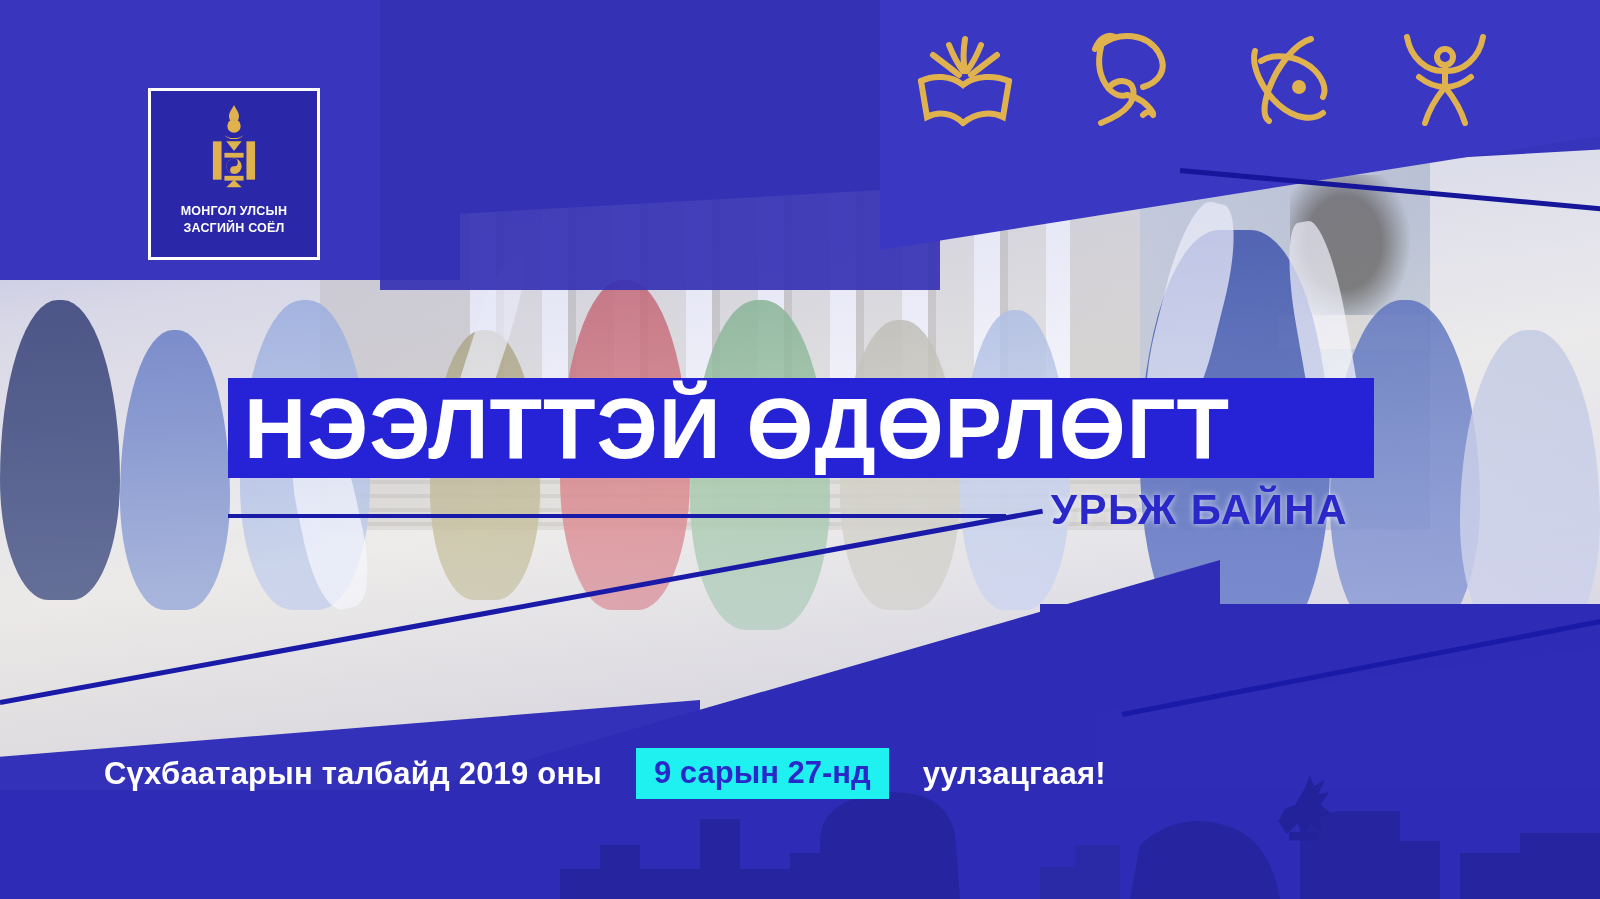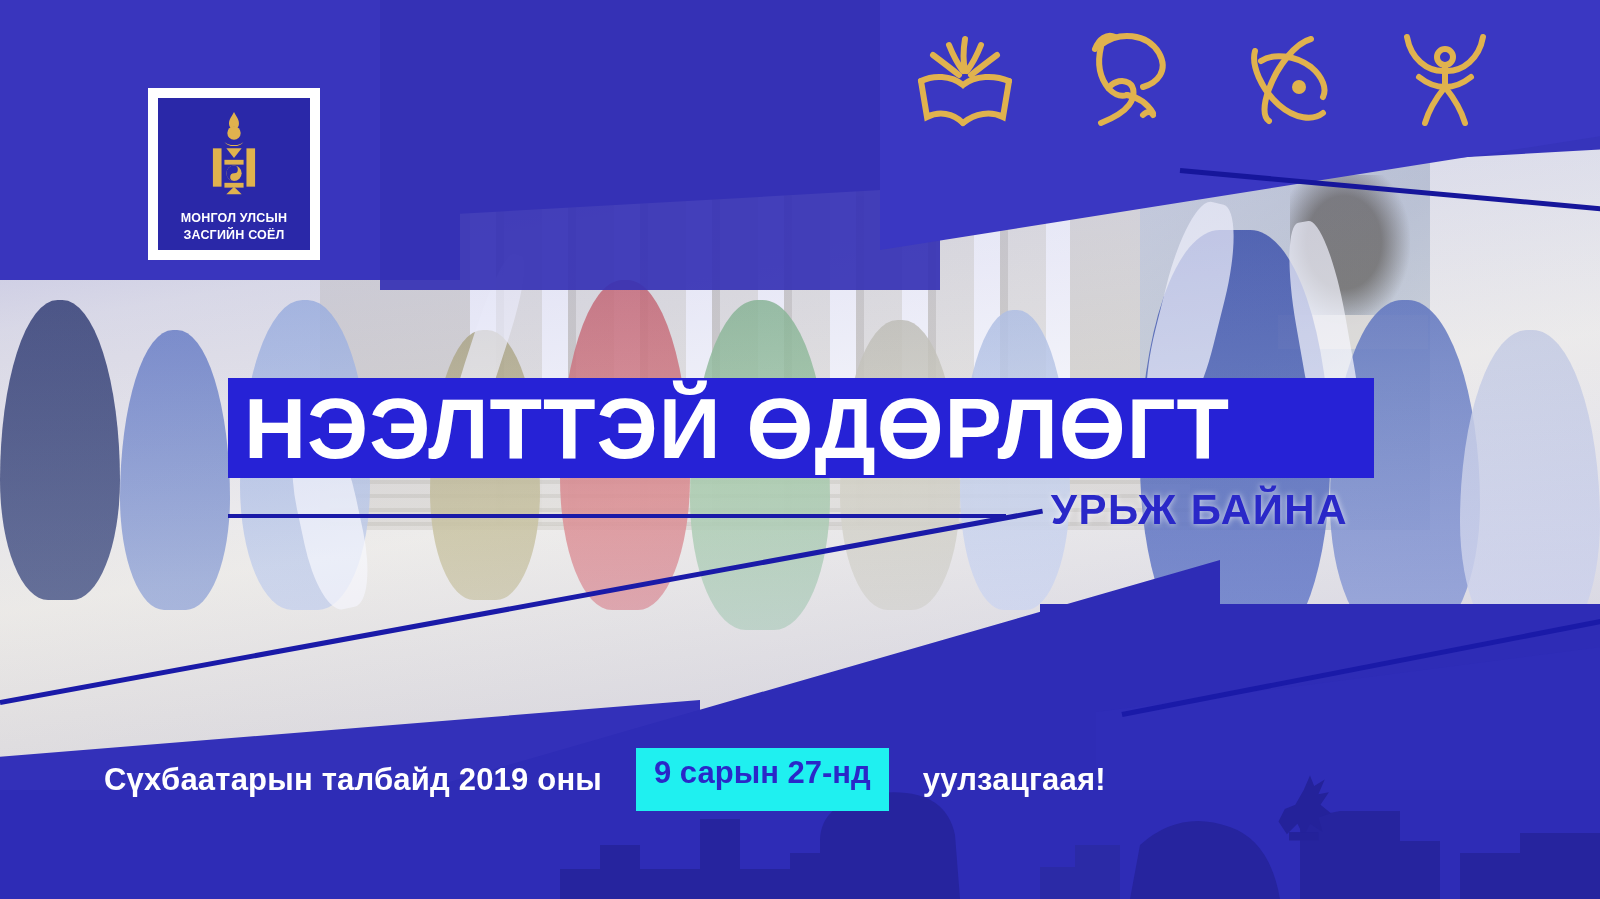--- a/index.html
+++ b/index.html
@@ -179,21 +179,21 @@
 
   
   .skyline{
     left:0;bottom:0;width:1600px;height:150px;
   }
   .skyline svg{display:block;width:100%;height:100%;}
 
   
   .logo{
     position:absolute;left:148px;top:88px;width:172px;height:172px;
-    background:#ffffff;padding:10px;
+    background:#ffffff;padding:3px;
   }
   .logo-inner{
     width:100%;height:100%;
     background:#2a28a8;
     display:flex;flex-direction:column;align-items:center;
     justify-content:flex-start;padding-top:12px;
   }
   .soyombo{width:58px;height:92px;}
   .logo-txt{
     margin-top:8px;color:#fff;font-weight:bold;
@@ -235,21 +235,21 @@
   .footer{
     position:absolute;left:104px;top:748px;
     display:flex;align-items:center;gap:12px;
     white-space:nowrap;
   }
   .foot-txt{
     color:#ffffff;font-weight:bold;font-size:31px;letter-spacing:.2px;
   }
   .date-chip{
     background:#1ff0f0;color:#2a28c8;font-weight:bold;font-size:31px;
-    padding:9px 18px 23px 18px;margin:0 22px;line-height:1;
+    padding:9px 18px 11px 18px;margin:0 22px;line-height:1;
   }
 </style>
 </head>
 <body>
 
 <div id="banner">
 
   <div class="photo">
     <div class="bld"></div>
     <div class="pediment"></div>

